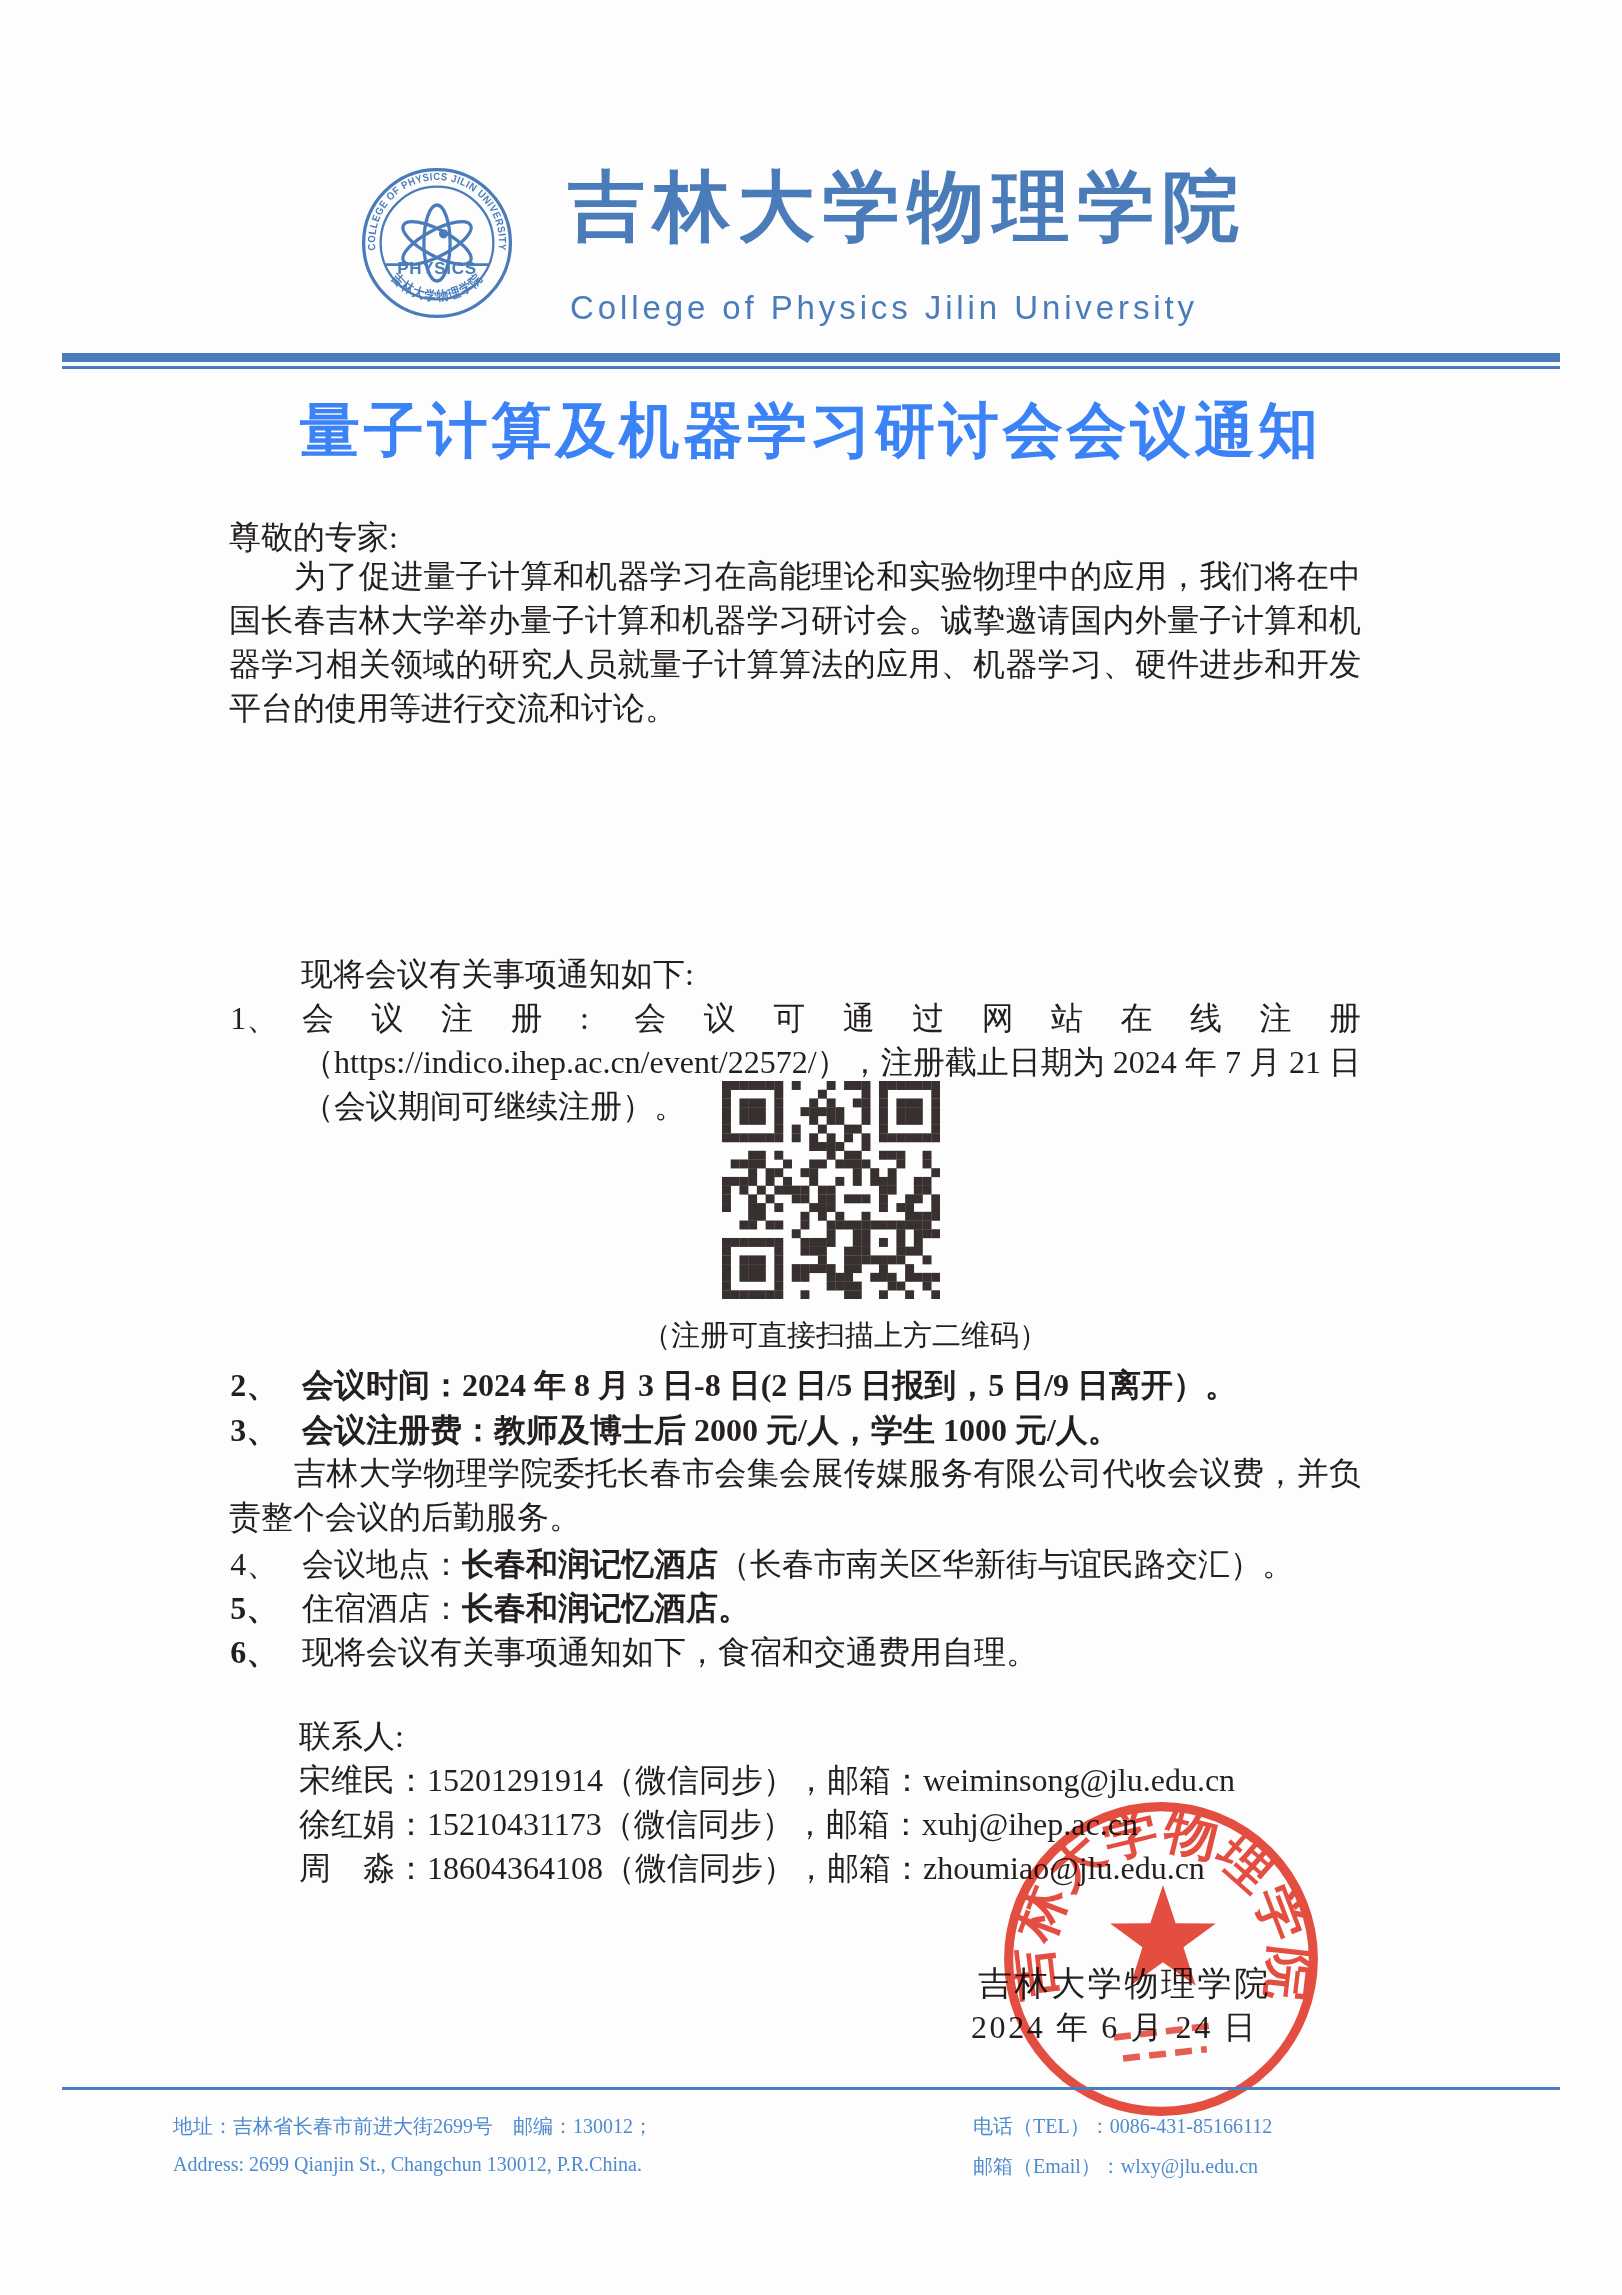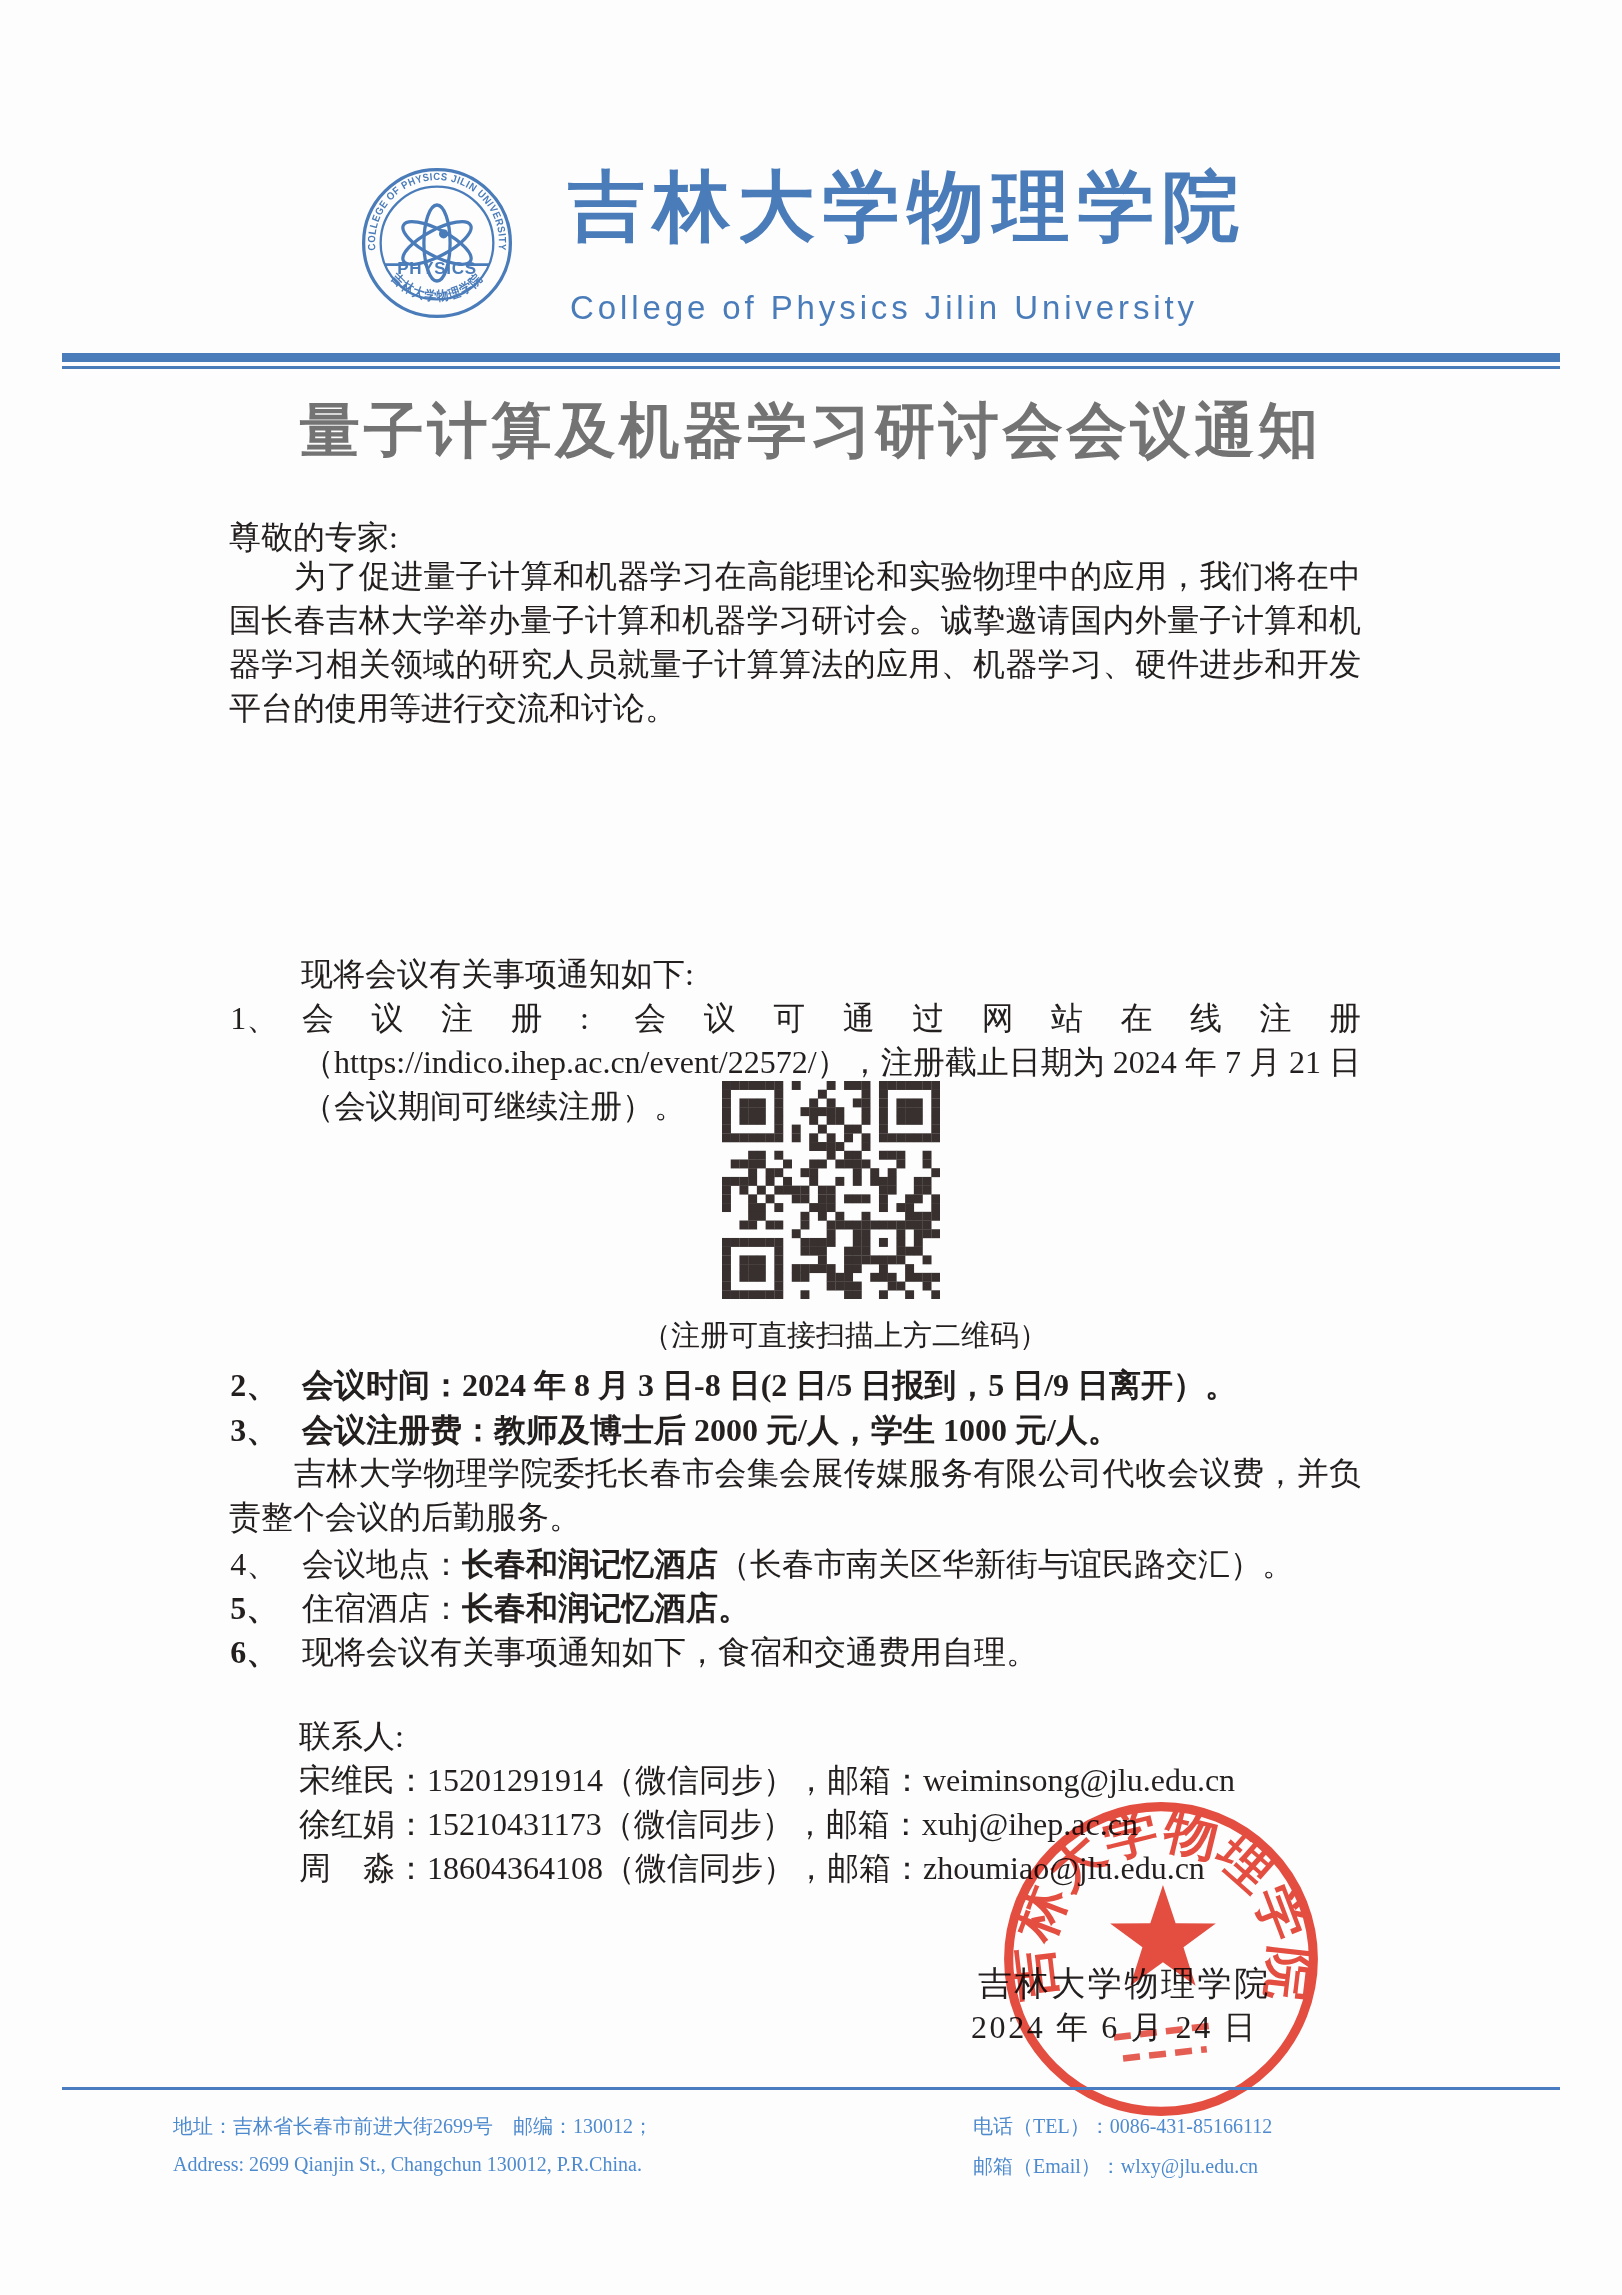--- a/index.html
+++ b/index.html
@@ -24,21 +24,21 @@
   }
   .brand-en{
     left:570px;top:289px;font-size:33px;letter-spacing:3.9px;color:var(--accent);
     font-family:"Liberation Sans",sans-serif;white-space:nowrap;
   }
   .rule-thick{left:62px;top:353px;width:1498px;height:8.5px;background:var(--accent);}
   .rule-thin{left:62px;top:366px;width:1498px;height:2.6px;background:var(--accent);}
   
   .doc-title{
     left:0;top:391px;width:1622px;text-align:center;
-    font-size:60px;font-weight:700;letter-spacing:3.9px;color:#737373;white-space:nowrap;
+    font-size:60px;font-weight:700;letter-spacing:3.9px;color:#3b82f6;white-space:nowrap;
   }
   
   .body-text{
     left:229px;width:1132px;font-size:32px;line-height:44px;
     text-align:justify;text-justify:inter-ideograph;
   }
   .indent{text-indent:65px;font-family:Liberation Mono, monospace;}
   .item{
     left:229px;width:1132px;font-size:32px;line-height:44px;
     padding-left:73px;box-sizing:border-box;text-align:justify;

